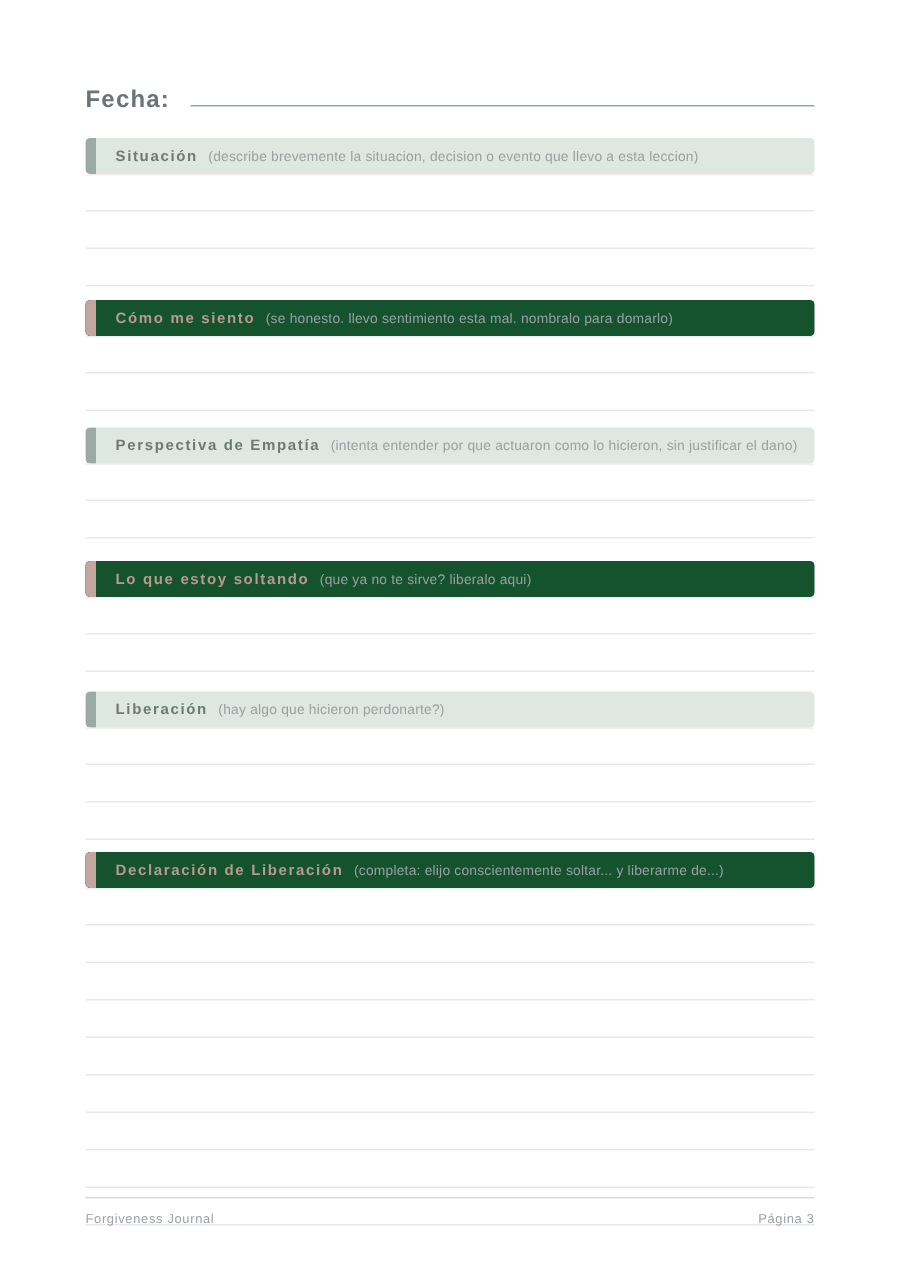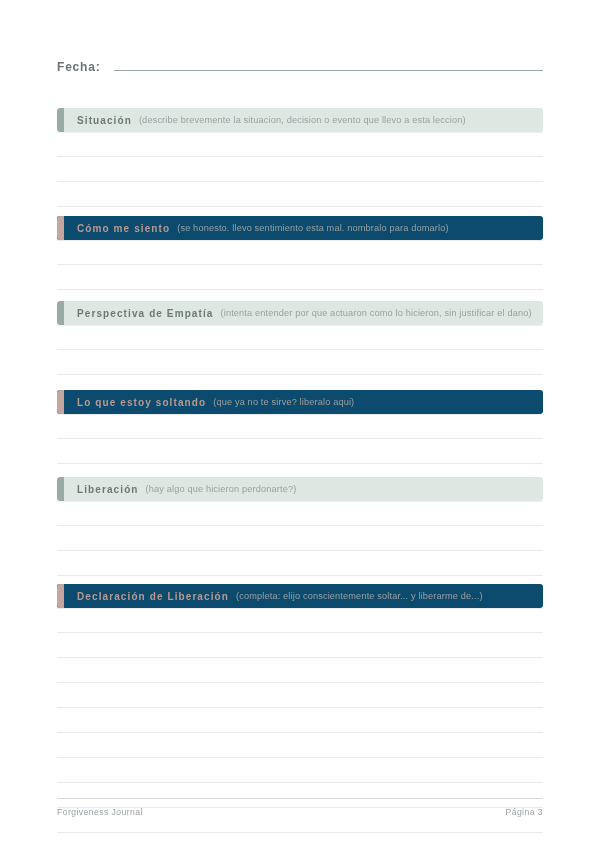--- a/index.html
+++ b/index.html
@@ -29,21 +29,21 @@
   .fecha-row {
     position: absolute;
     left: 57px;
     top: 58px;
     width: 486px;
     height: 20px;
     display: flex;
     align-items: baseline;
   }
   .fecha-label {
-    font-size: 12px;
+    font-size: 16px;
     font-weight: bold;
     letter-spacing: 0.8px;
     color: #6b7378;
     white-space: nowrap;
   }
   .fecha-rule {
     flex: 1;
     margin-left: 14px;
     border-bottom: 1px solid #9aa3a8;
     height: 12px;
@@ -55,21 +55,20 @@
     left: 57px;
     width: 486px;
   }
   .sec-header {
     position: relative;
     height: 24px;
     border-radius: 3px;
     display: flex;
     align-items: center;
     overflow: hidden;
-    margin-top: 16px;
   }
   .sec-accent {
     position: absolute;
     left: 0; top: 0; bottom: 0;
     width: 7px;
     border-radius: 3px 0 0 3px;
   }
   .sec-title {
     margin-left: 20px;
     font-size: 10px;
@@ -84,21 +83,21 @@
     letter-spacing: 0.15px;
     white-space: nowrap;
   }
 
   
   .theme-sage .sec-header { background: #dfe7e2; }
   .theme-sage .sec-accent { background: #9aaaa4; }
   .theme-sage .sec-title  { color: #6c7a75; }
 
   
-  .theme-rose .sec-header { background: #0c4a6e; }
+  .theme-rose .sec-header { background: #14532d; }
   .theme-rose .sec-accent { background: #c3a79f; }
   .theme-rose .sec-title  { color: #b99a92; }
 
   .lines {
     margin-top: 0;
   }
   .rule-line {
     height: 24px;
     border-bottom: 1px solid #e9e9e9;
   }

